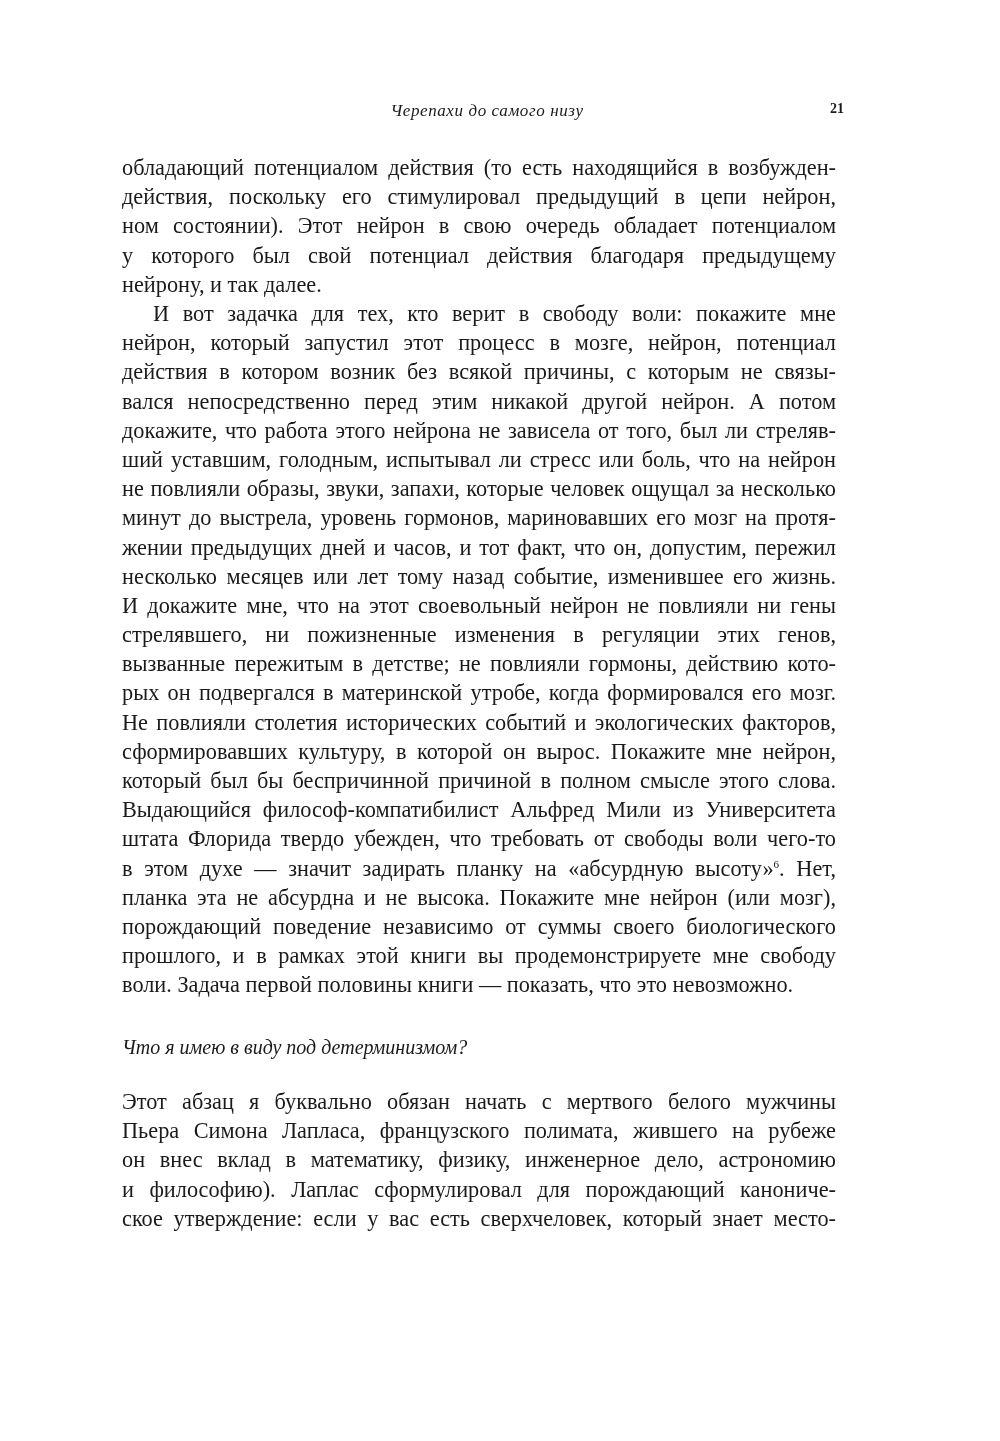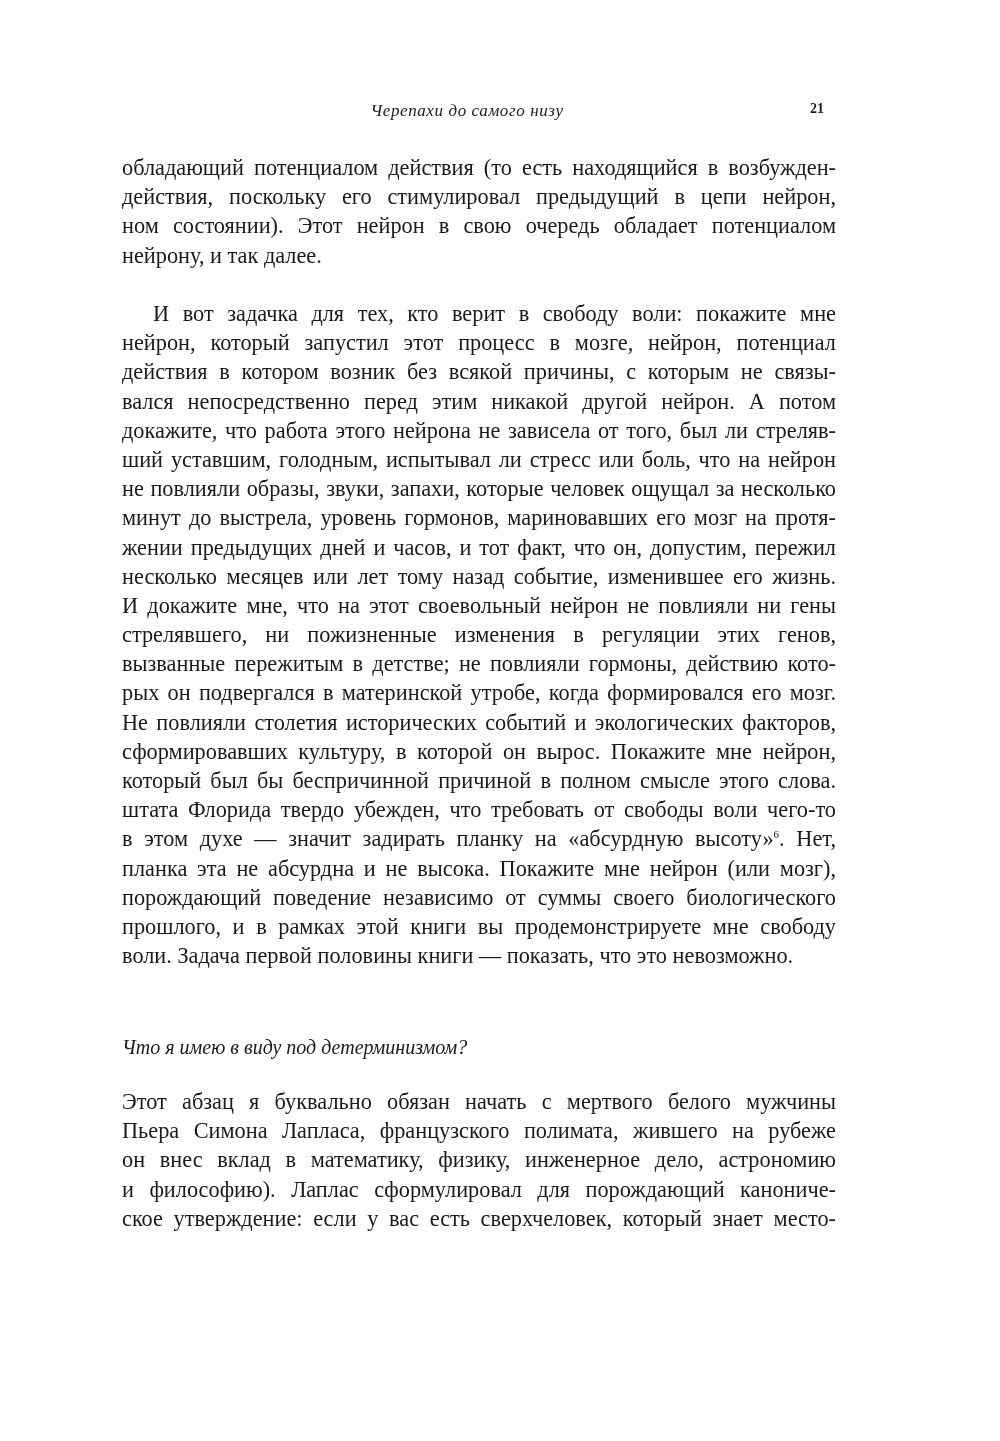--- a/index.html
+++ b/index.html
@@ -1,18 +1,18 @@
 <!DOCTYPE html>
 <html><head>
 <meta charset="utf-8">
 <style>
   html, body { margin: 0; padding: 0; background: #ffffff; }
   body { width: 1000px; height: 1441px; position: relative; overflow: hidden;
          font-family: "Liberation Serif", "DejaVu Serif", serif; color: #1a1a1a; }
-  .running-head { position: absolute; top: 101px; left: 110px; width: 714px; height: 24px; }
+  .running-head { position: absolute; top: 101px; left: 130px; width: 714px; height: 24px; }
   .rh-title { position: absolute; left: 0; width: 714px; text-align: center; font-style: italic;
               font-size: 17px; letter-spacing: 0.6px; }
   .rh-page { position: absolute; right: 0; font-weight: bold; font-size: 14px; }
   .text { position: absolute; left: 122px; width: 714px; }
   .line { font-size: 22.3px; line-height: 29.2px; height: 29.2px; white-space: nowrap;
           text-align: justify; text-align-last: justify; overflow: visible; }
   .line.last { text-align-last: left; }
   .line.indent { padding-left: 31px; }
   .heading { position: absolute; left: 122px; top: 1036px; font-style: italic; font-size: 20px; }
   sup { font-size: 11px; line-height: 0; vertical-align: super; }
@@ -22,20 +22,21 @@
 
 <div class="running-head">
   <div class="rh-title">Черепахи до самого низу</div>
   <div class="rh-page">21</div>
 </div>
 
 <div class="text" style="top:153px;">
   <div class="line">обладающий потенциалом действия (то есть находящийся в возбужден-</div>
   <div class="line">действия, поскольку его стимулировал предыдущий в цепи нейрон,</div>
   <div class="line">ном состоянии). Этот нейрон в свою очередь обладает потенциалом</div>
+  <div class="line">у которого был свой потенциал действия благодаря предыдущему</div>
   <div class="line last">нейрону, и так далее.</div>
 </div>
 
 <div class="text" style="top:299px;">
   <div class="line indent">И вот задачка для тех, кто верит в свободу воли: покажите мне</div>
   <div class="line">нейрон, который запустил этот процесс в мозге, нейрон, потенциал</div>
   <div class="line">действия в котором возник без всякой причины, с которым не связы-</div>
   <div class="line">вался непосредственно перед этим никакой другой нейрон. А потом</div>
   <div class="line">докажите, что работа этого нейрона не зависела от того, был ли стреляв-</div>
   <div class="line">ший уставшим, голодным, испытывал ли стресс или боль, что на нейрон</div>
@@ -43,20 +44,21 @@
   <div class="line">минут до выстрела, уровень гормонов, мариновавших его мозг на протя-</div>
   <div class="line">жении предыдущих дней и часов, и тот факт, что он, допустим, пережил</div>
   <div class="line">несколько месяцев или лет тому назад событие, изменившее его жизнь.</div>
   <div class="line">И докажите мне, что на этот своевольный нейрон не повлияли ни гены</div>
   <div class="line">стрелявшего, ни пожизненные изменения в регуляции этих генов,</div>
   <div class="line">вызванные пережитым в детстве; не повлияли гормоны, действию кото-</div>
   <div class="line">рых он подвергался в материнской утробе, когда формировался его мозг.</div>
   <div class="line">Не повлияли столетия исторических событий и экологических факторов,</div>
   <div class="line">сформировавших культуру, в которой он вырос. Покажите мне нейрон,</div>
   <div class="line">который был бы беспричинной причиной в полном смысле этого слова.</div>
+  <div class="line">Выдающийся философ-компатибилист Альфред Мили из Университета</div>
   <div class="line">штата Флорида твердо убежден, что требовать от свободы воли чего-то</div>
   <div class="line"><span>в этом духе — значит задирать планку на «абсурдную высоту»</span><sup>6</sup><span>. Нет,</span></div>
   <div class="line">планка эта не абсурдна и не высока. Покажите мне нейрон (или мозг),</div>
   <div class="line">порождающий поведение независимо от суммы своего биологического</div>
   <div class="line">прошлого, и в рамках этой книги вы продемонстрируете мне свободу</div>
   <div class="line last">воли. Задача первой половины книги — показать, что это невозможно.</div>
 </div>
 
 <div class="heading">Что я имею в виду под детерминизмом?</div>
 

